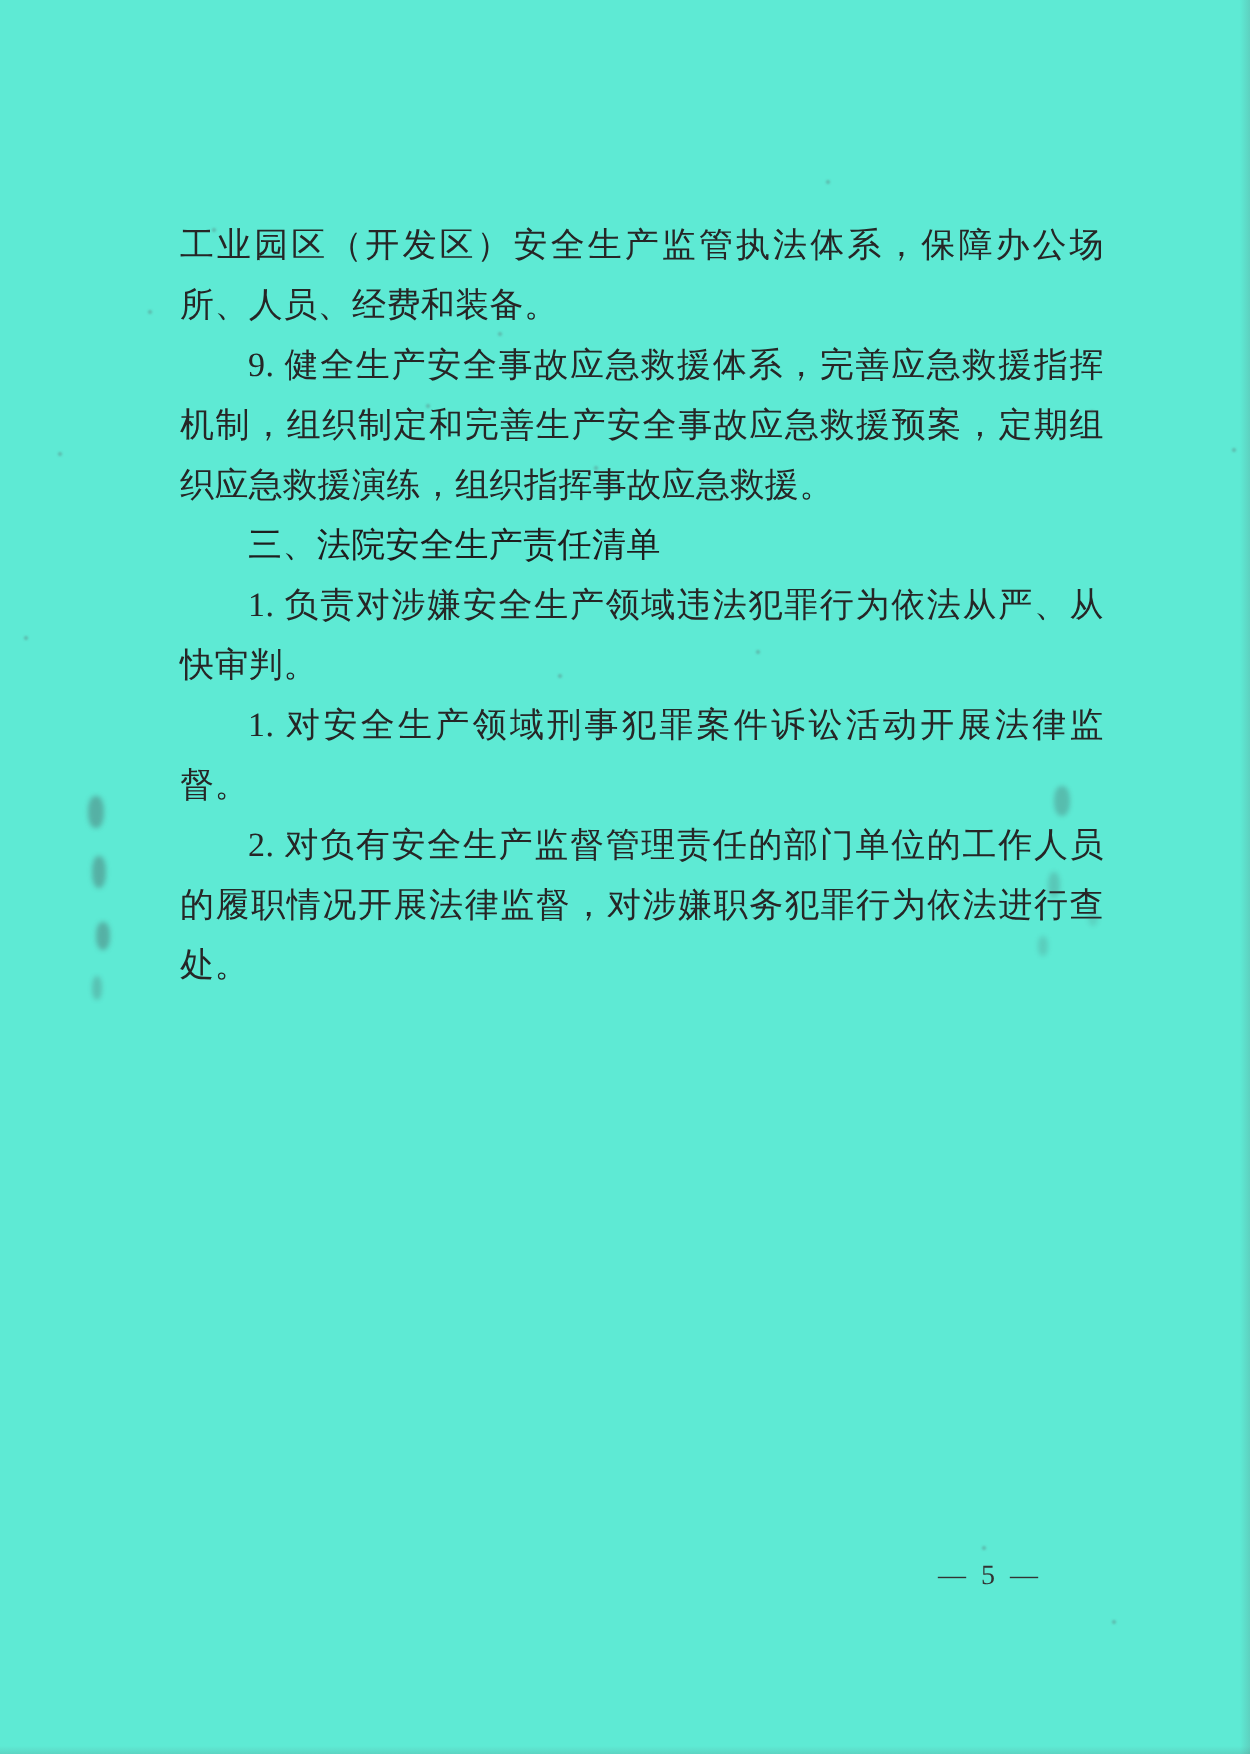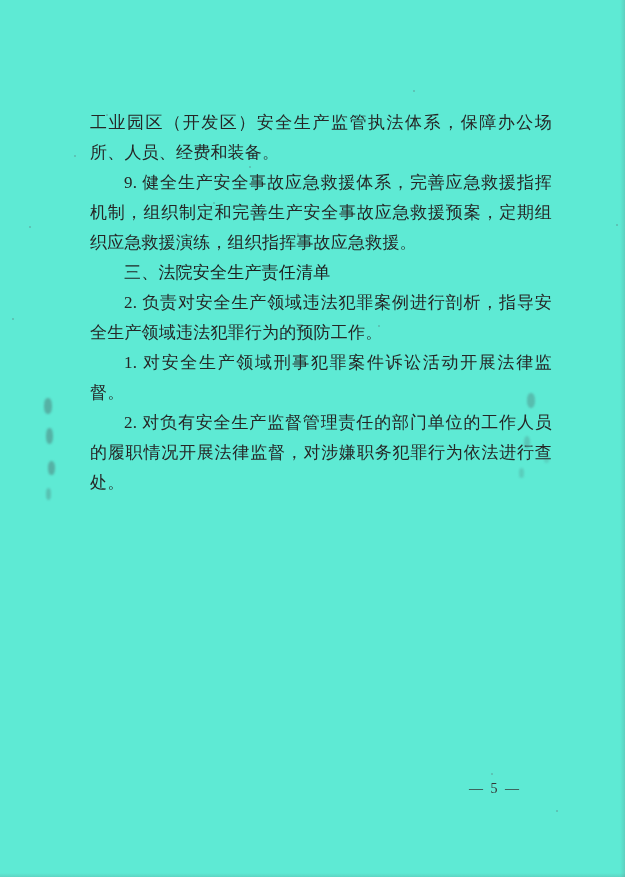--- a/index.html
+++ b/index.html
@@ -78,21 +78,21 @@
 </style>
 </head>
 <body>
 
 <div class="page">
 
   <div class="content">
     <p class="cont">工业园区（开发区）安全生产监管执法体系，保障办公场所、人员、经费和装备。</p>
     <p class="para">9. 健全生产安全事故应急救援体系，完善应急救援指挥机制，组织制定和完善生产安全事故应急救援预案，定期组织应急救援演练，组织指挥事故应急救援。</p>
     <h3 class="heading">三、法院安全生产责任清单</h3>
-    <p class="para">2. 负责对安全生产领域违法犯罪案例进行剖析，指导安全生产领域违法犯罪行为的预防工作。</p>
+    <p class="para">1. 负责对涉嫌安全生产领域违法犯罪行为依法从严、从快审判。</p>
     <p class="para">1. 对安全生产领域刑事犯罪案件诉讼活动开展法律监督。</p>
     <p class="para">2. 对负有安全生产监督管理责任的部门单位的工作人员的履职情况开展法律监督，对涉嫌职务犯罪行为依法进行查处。</p>
   </div>
 
   <div class="footer">— 5 —</div>
 
   <div class="smudge" style="left:44px; top:398px; width:8px; height:16px;"></div>
   <div class="smudge" style="left:46px; top:428px; width:7px; height:16px;"></div>
   <div class="smudge" style="left:48px; top:461px; width:7px; height:14px;"></div>
   <div class="smudge" style="left:46px; top:488px; width:5px; height:12px; opacity:0.7;"></div>

